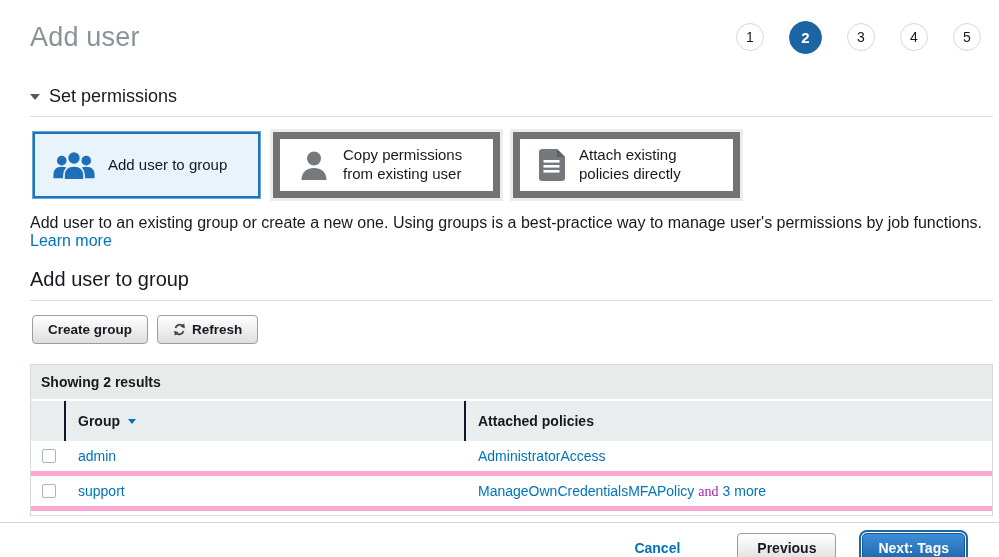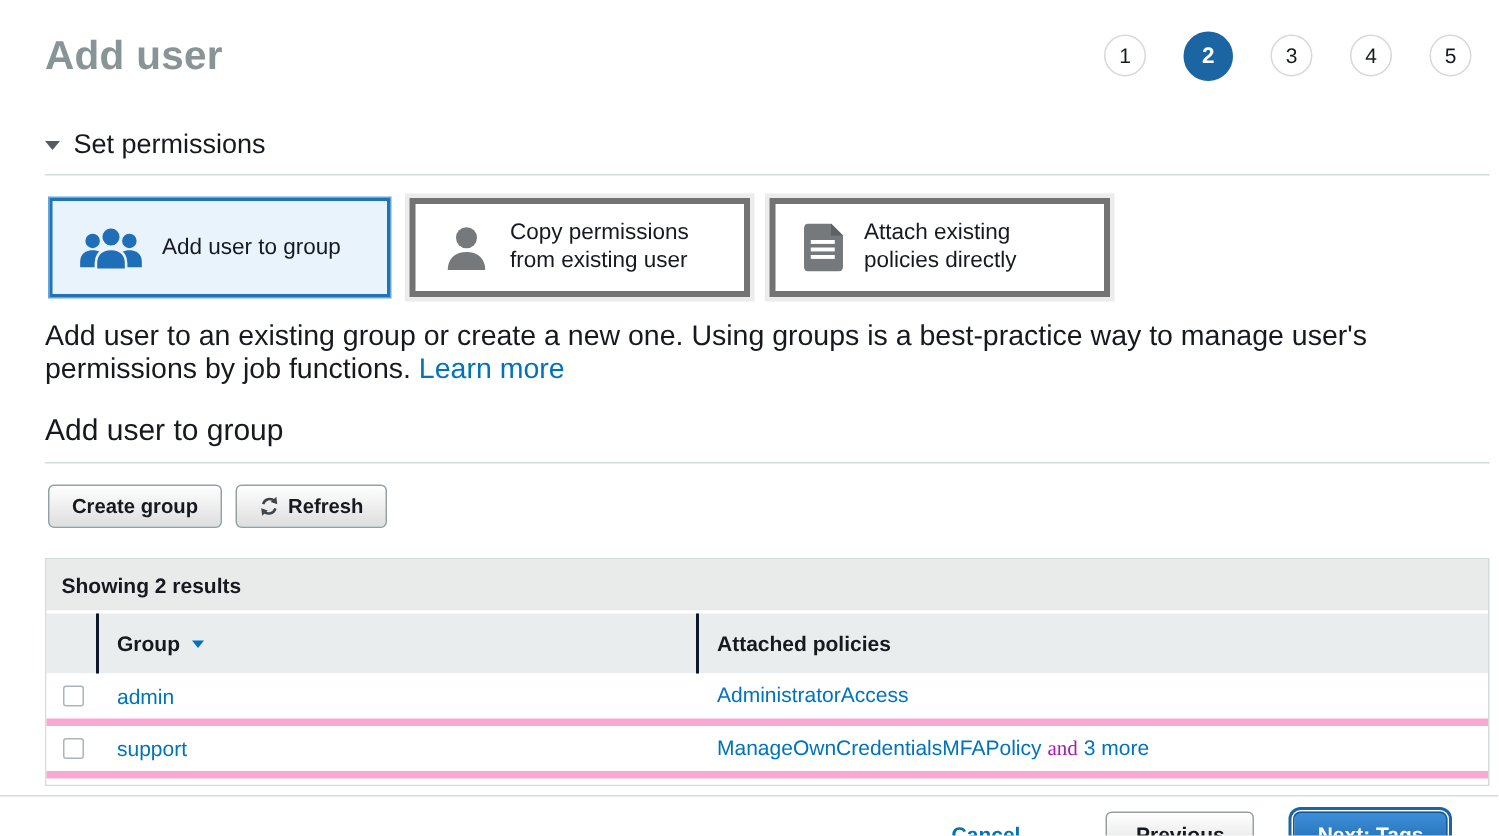--- a/index.html
+++ b/index.html
@@ -9,21 +9,21 @@
     background: #ffffff;
     color: #16191f;
   }
   .content { padding: 0 6px 0 30px; }
 
   
   .page-header {
     display: flex; justify-content: space-between; align-items: center;
     margin-top: 16px; height: 42px;
   }
-  .page-title { font-size: 27px; font-weight: 700; color: #879596; letter-spacing: 0.2px; }
+  .page-title { font-size: 27px; font-weight: 400; color: #879596; letter-spacing: 0.2px; }
   .steps { display: flex; align-items: center; gap: 25px; margin-right: 12px; }
   .step {
     width: 28px; height: 28px; border-radius: 50%;
     border: 1px solid #d5d9d9; background: #ffffff;
     display: flex; align-items: center; justify-content: center;
     font-size: 14px; color: #16191f; cursor: pointer;
   }
   .step.active {
     width: 33px; height: 33px; background: #1b65a3; border-color: #1b65a3;
     color: #ffffff; font-weight: bold; font-size: 15px;
@@ -39,32 +39,32 @@
     width: 0; height: 0;
     border-left: 5px solid transparent; border-right: 5px solid transparent;
     border-top: 6px solid #545b64;
   }
   .section-toggle-label { font-size: 18px; color: #16191f; }
 
   
   .cards { display: flex; gap: 13px; margin-top: 15px; margin-left: 3px; }
   .card {
     width: 227px; height: 66px; background: #ffffff;
-    border: 4px solid #737373; box-shadow: 0 0 0 3px #ececec;
+    border: 7px solid #737373; box-shadow: 0 0 0 3px #ececec;
     display: flex; align-items: center; gap: 13px; padding: 0 10px 0 18px;
     font-size: 15px; line-height: 1.25; cursor: pointer;
   }
   .card.selected {
     border: 2px solid #1f73b8; background: #e9f3fb;
     box-shadow: 0 0 0 1px #6ba6d8;
   }
   .card .icon { flex: 0 0 auto; display: flex; }
 
   
-  .description { margin-top: 16px; font-size: 19px; color: #16191f; }
+  .description { margin-top: 16px; font-size: 16px; color: #16191f; }
   a.link { color: #0073bb; text-decoration: none; cursor: pointer; }
 
   
   .section-title {
     margin-top: 18px; font-size: 20px; font-weight: 400; color: #16191f;
     padding-bottom: 9px; border-bottom: 1px solid #d5dbdb;
   }
   .btn-row { display: flex; gap: 9px; margin-top: 14px; margin-left: 2px; }
   .btn {
     display: inline-flex; align-items: center; gap: 6px;

